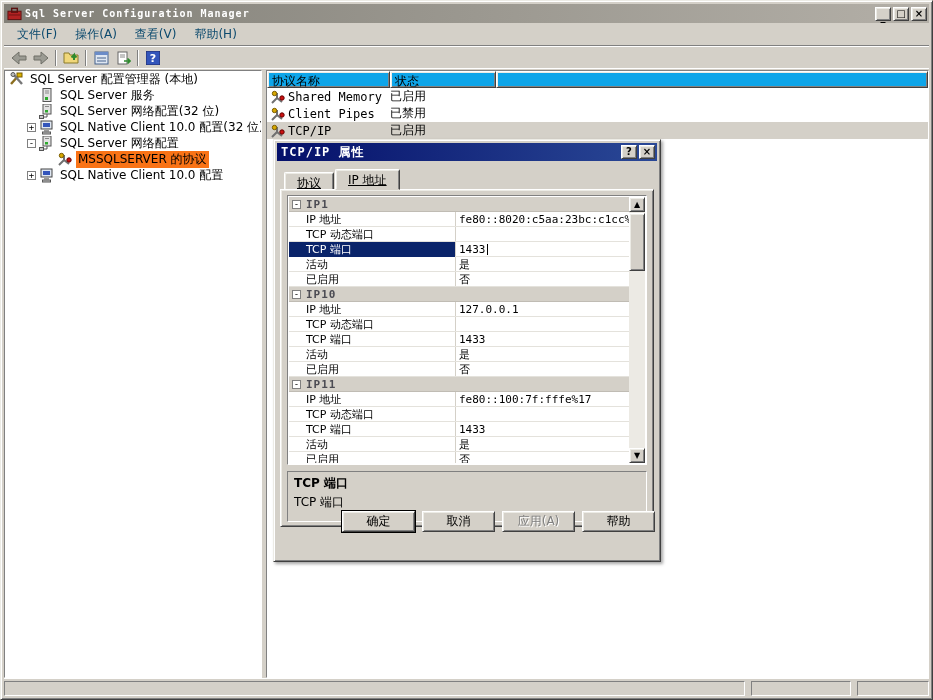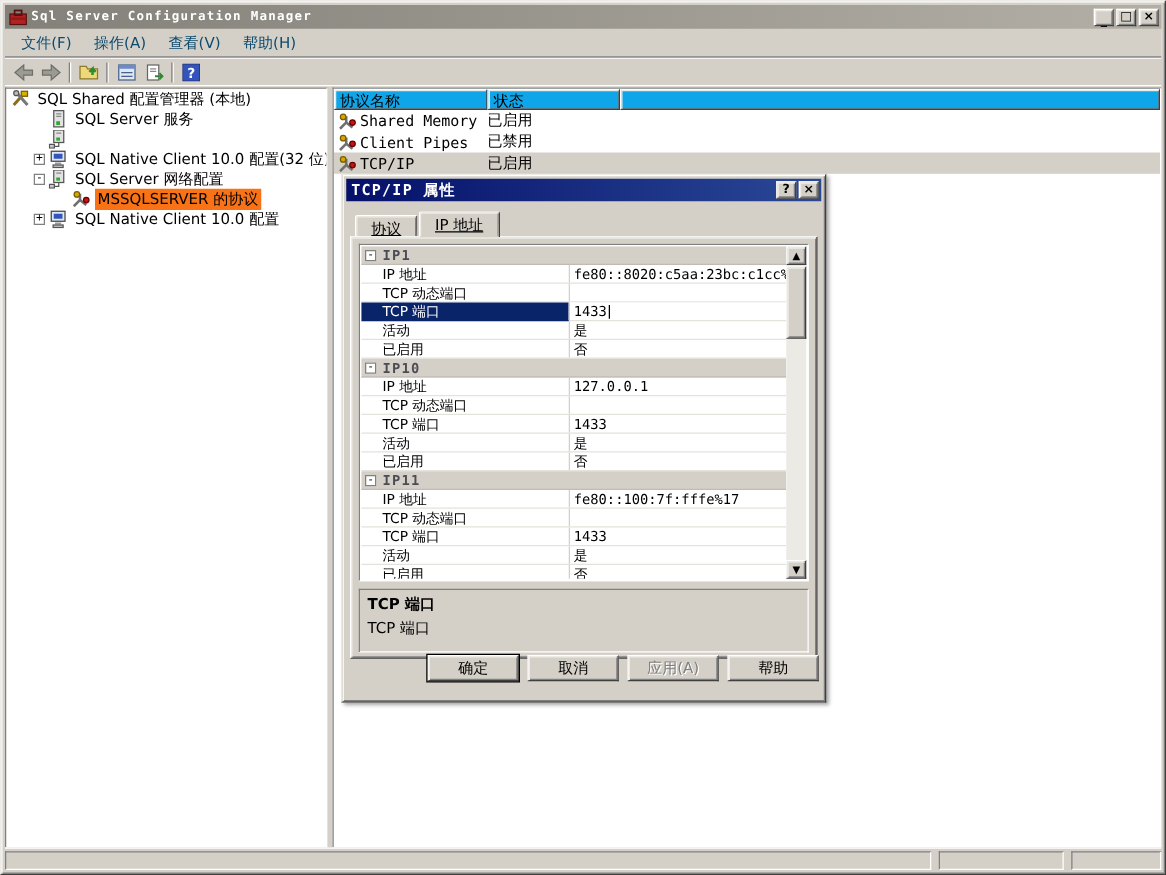--- a/index.html
+++ b/index.html
@@ -108,21 +108,21 @@
   #sb-up { top:0; } #sb-down { bottom:0; }
   #sb-thumb { position:absolute; left:0; top:16px; width:16px; height:58px; background:#d4d0c8;
               border:1px solid; border-color:#ffffff #404040 #404040 #ffffff; box-shadow:inset 1px 1px 0 #ecebe5, inset -1px -1px 0 #808080; }
 
   
   #desc-panel { position:absolute; left:6px; top:281px; width:360px; height:51px; background:#d4d0c8; padding:3px 6px;
                 border:1px solid; border-color:#808080 #ffffff #ffffff #808080; }
   #desc-title { font-weight:bold; margin-bottom:2px; }
 
   
-  #dlg-buttons { position:absolute; left:0; bottom:3px; width:100%; height:34px; }
+  #dlg-buttons { position:absolute; left:0; bottom:16px; width:100%; height:34px; }
   .dlg-btn { position:absolute; width:73px; height:21px; background:#d4d0c8; text-align:center; line-height:19px;
              border:1px solid; border-color:#ffffff #404040 #404040 #ffffff;
              box-shadow:inset 1px 1px 0 #ecebe5, inset -1px -1px 0 #808080; }
   .dlg-btn.default { outline:1px solid #000; }
   .dlg-btn.disabled { color:#808080; text-shadow:1px 1px 0 #ffffff; }
 
   
   #statusbar { position:absolute; left:3px; bottom:3px; right:3px; height:18px; background:#d4d0c8;
                border-top:1px solid #ffffff; display:flex; align-items:stretch; padding-top:2px; }
   .sb-pane { border:1px solid; border-color:#808080 #ffffff #ffffff #808080; margin-right:6px; }
@@ -208,41 +208,42 @@
 
   <div id="content">
     <div id="tree-panel" class="sunken-thin">
         <div class="tree-row" style="padding-left: 4px;">
           <span class="tree-icon"><svg width="16" height="15" viewBox="0 0 16 15">
               <path d="M2 12 L10 3" stroke="#8a6d1d" stroke-width="2.4"></path>
               <rect x="8" y="1" width="5" height="4" fill="#d8b200" stroke="#7a5c00"></rect>
               <path d="M13 12 L5 3" stroke="#777" stroke-width="2.4"></path>
               <circle cx="4" cy="2.5" r="2" fill="#bbb" stroke="#555"></circle>
             </svg></span>
-          <span class="tree-label">SQL Shared 配置管理器 (本地)</span>
+          <span class="tree-label">SQL Server 配置管理器 (本地)</span>
         </div>
         <div class="tree-row" style="padding-left: 22px;">
           <span style="width: 12px; flex: 0 0 auto;"></span>
           <span class="tree-icon"><svg width="16" height="15" viewBox="0 0 16 15">
               <rect x="4" y="0.5" width="8" height="13" fill="#e2e2e2" stroke="#555"></rect>
               <line x1="6" y1="3" x2="10" y2="3" stroke="#888"></line>
               <line x1="6" y1="5" x2="10" y2="5" stroke="#888"></line>
               <rect x="6" y="9" width="3" height="3" fill="#2eaa2e"></rect>
             </svg></span>
           <span class="tree-label">SQL Server 服务</span>
         </div>
         <div class="tree-row" style="padding-left: 22px;">
           <span style="width: 12px; flex: 0 0 auto;"></span>
           <span class="tree-icon"><svg width="16" height="15" viewBox="0 0 16 15">
               <rect x="4" y="0" width="8" height="10" fill="#e2e2e2" stroke="#555"></rect>
               <line x1="6" y1="2.5" x2="10" y2="2.5" stroke="#888"></line>
               <rect x="6" y="6" width="3" height="2.5" fill="#2eaa2e"></rect>
               <path d="M8 10 L8 13 L2 13" stroke="#555" fill="none"></path>
               <rect x="0.5" y="11.5" width="4" height="3" fill="#c8c8c8" stroke="#555"></rect>
             </svg></span>
+          <span class="tree-label">SQL Server 网络配置(32 位)</span>
         </div>
         <div class="tree-row" style="padding-left: 22px;">
           <span class="tree-expander">+</span>
           <span class="tree-icon"><svg width="16" height="15" viewBox="0 0 16 15">
               <rect x="2" y="1" width="11" height="8" fill="#dfe7f2" stroke="#444"></rect>
               <rect x="4" y="3" width="7" height="4" fill="#3355bb"></rect>
               <rect x="5" y="10" width="5" height="1.6" fill="#999"></rect>
               <rect x="3.5" y="12" width="8" height="2" fill="#c8c8c8" stroke="#555"></rect>
             </svg></span>
           <span class="tree-label">SQL Native Client 10.0 配置(32 位)</span>

